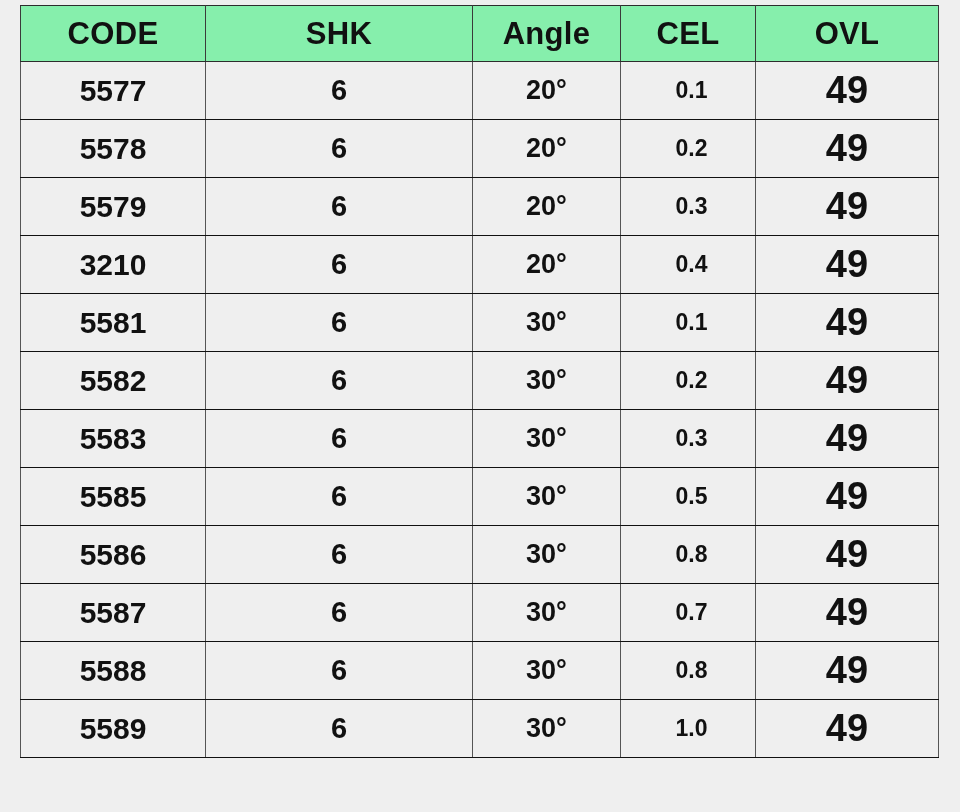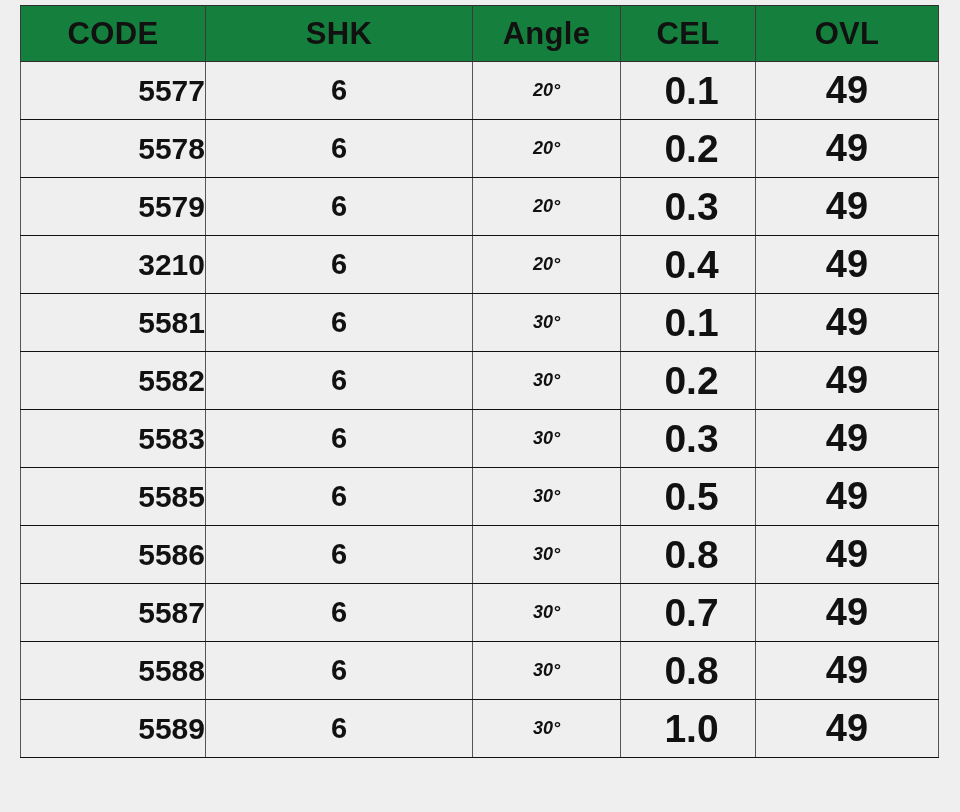--- a/index.html
+++ b/index.html
@@ -40,40 +40,40 @@
   #spec-table td {
     border: 1px solid #3a3a3a;
     text-align: center;
     vertical-align: middle;
     padding: 0;
     margin: 0;
     color: #111111;
     font-weight: bold;
   }
   #spec-table thead th {
-    background: #15803d;
+    background: #86efac;
     height: 55px;
     font-size: 31px;
     letter-spacing: 0.3px;
     border-top: 1px solid #2d2d2d;
     border-bottom: 1px solid #2d2d2d;
   }
   #spec-table tbody td {
     background: #efefef;
     height: 57px;
     font-size: 29px;
     border-left: 1px solid #555555;
     border-right: 1px solid #555555;
     border-top: 1px solid #111111;
     border-bottom: 1px solid #111111;
   }
-  #spec-table td.cell-code  { font-size: 30px; text-align: right; }
+  #spec-table td.cell-code  { font-size: 30px; }
   #spec-table td.cell-shk   { font-size: 29px; }
-  #spec-table td.cell-angle { font-size: 18px; font-style: italic; }
-  #spec-table td.cell-cel   { font-size: 39px; padding-left: 7px; }
+  #spec-table td.cell-angle { font-size: 27px; }
+  #spec-table td.cell-cel   { font-size: 23px; padding-left: 7px; }
   #spec-table td.cell-ovl   { font-size: 38px; }
 </style>
 </head>
 <body>
 
 <div id="page">
 
   <table id="spec-table">
     <colgroup>
       <col class="c-code">

